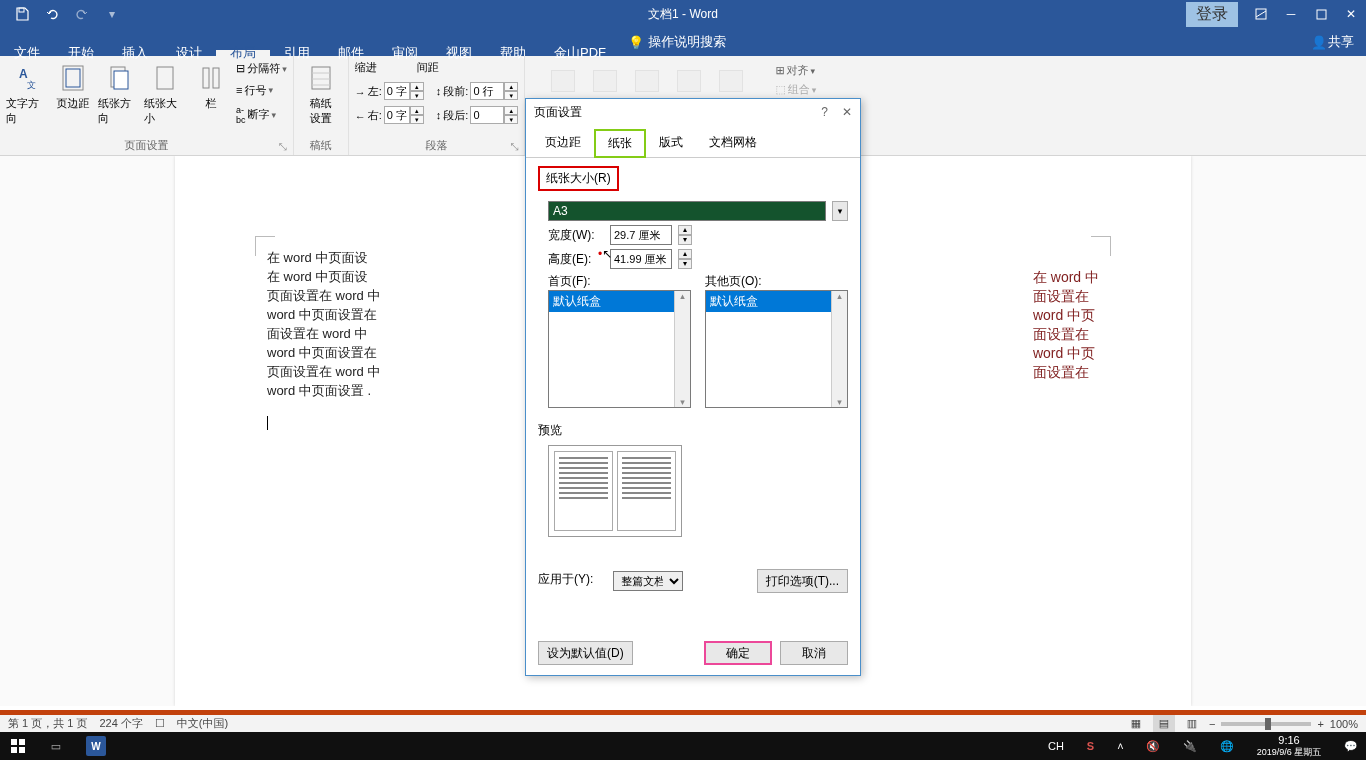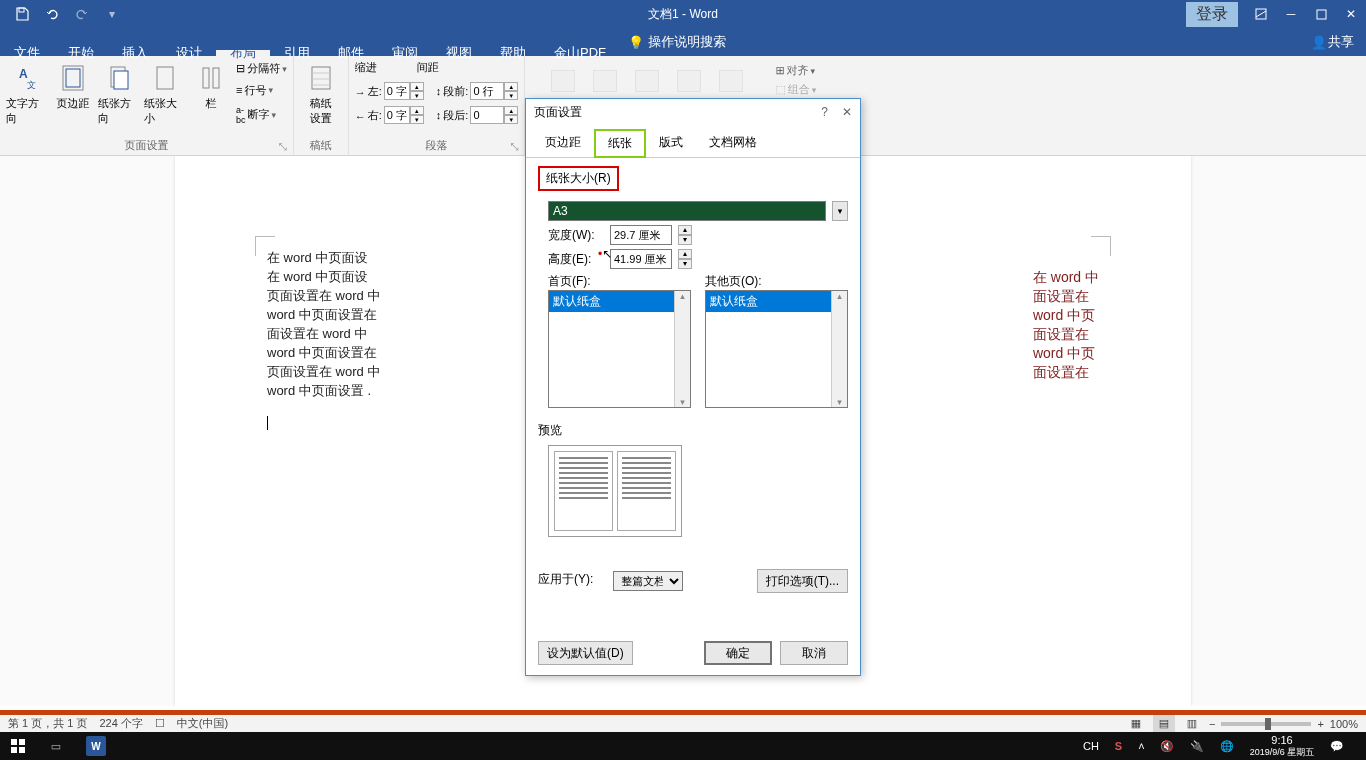--- a/index.html
+++ b/index.html
@@ -66,37 +66,37 @@
 .listbox .selected-item { background: #0078d7; color: #fff; padding: 2px 4px; }
 .listbox .scroll { position: absolute; right: 0; top: 0; bottom: 0; width: 16px; background: #f0f0f0; border-left: 1px solid #ccc; }
 .listbox .scroll span { display: block; text-align: center; font-size: 9px; color: #888; }
 .two-col { display: flex; gap: 14px; }
 .two-col > div { flex: 1; }
 .preview-box { border: 1px solid #999; width: 134px; height: 92px; display: flex; gap: 4px; padding: 5px; margin-top: 6px; }
 .preview-page { flex: 1; background: #fff; border: 1px solid #aaa; display: flex; flex-direction: column; gap: 3px; padding: 5px 4px; }
 .preview-page .line { height: 2px; background: #888; }
 .dlg-footer-row { display: flex; align-items: center; justify-content: space-between; margin-top: 32px; }
 .dlg-btn { min-width: 68px; height: 24px; border: 1px solid #ababab; background: #e8e8e8; font-size: 12px; cursor: pointer; padding: 0 8px; }
-.dlg-btn.primary { border: 2px solid #737373; }
+.dlg-btn.primary { border: 2px solid #ec4899; }
 .dlg-btn-row { position: absolute; bottom: 10px; left: 12px; right: 12px; display: flex; gap: 8px; }
 .dlg-btn-row .spacer { flex: 1; }
 
 
 .statusbar { position: absolute; bottom: 28px; left: 0; right: 0; height: 22px; background: #f3f3f3; border-top: 5px solid #c2410c; display: flex; align-items: center; font-size: 11px; color: #444; padding: 0 8px; gap: 12px; }
 .statusbar .right { margin-left: auto; display: flex; align-items: center; gap: 6px; }
 .view-btn { width: 22px; height: 18px; display: flex; align-items: center; justify-content: center; border: 1px solid transparent; }
 .view-btn.active { background: #d8d8d8; }
 .zoom-slider { width: 90px; height: 4px; background: #c0c0c0; position: relative; }
 .zoom-slider .thumb { position: absolute; left: 44px; top: -4px; width: 6px; height: 12px; background: #666; }
 
 
 .taskbar { position: absolute; bottom: 0; left: 0; right: 0; height: 28px; background: #101010; display: flex; align-items: center; color: #fff; font-size: 11px; }
 .taskbar .start { width: 36px; height: 28px; display: flex; align-items: center; justify-content: center; }
 .taskbar .task-item { width: 40px; height: 28px; display: flex; align-items: center; justify-content: center; }
-.taskbar .tray { margin-left: auto; display: flex; align-items: center; gap: 16px; padding-right: 22px; }
+.taskbar .tray { margin-left: auto; display: flex; align-items: center; gap: 23px; padding-right: 8px; }
 .word-icon { width: 20px; height: 20px; background: #2b579a; display: flex; align-items: center; justify-content: center; color: #fff; font-weight: bold; font-size: 10px; border-radius: 2px; }
 
 .small-arrow { font-size: 9px; color: #666; }
 </style>
 </head>
 <body>
 
 <div class="titlebar">
   <div class="qat">
     <div class="qat-btn">

